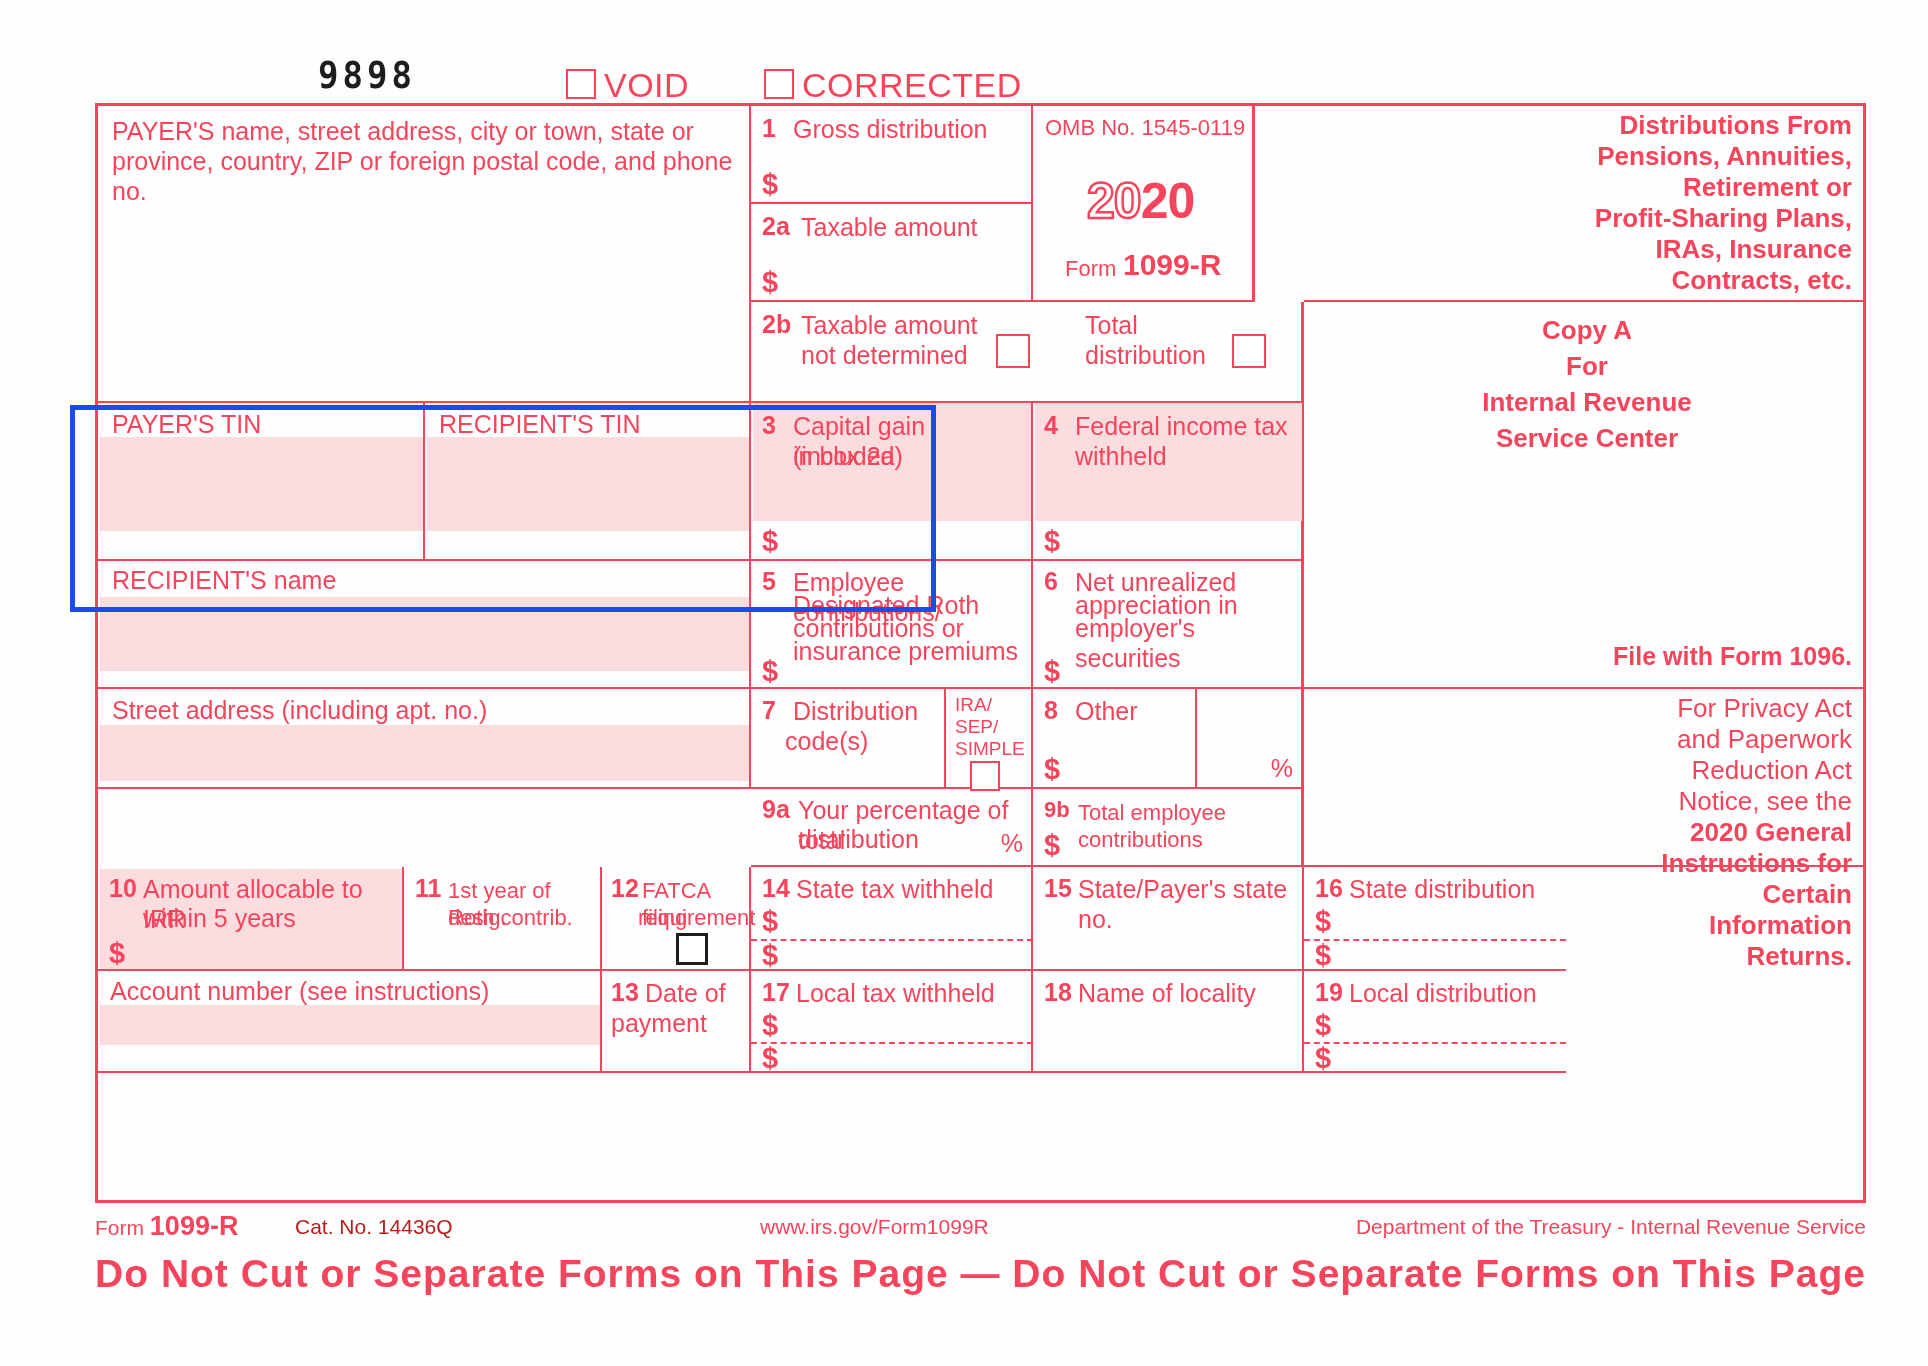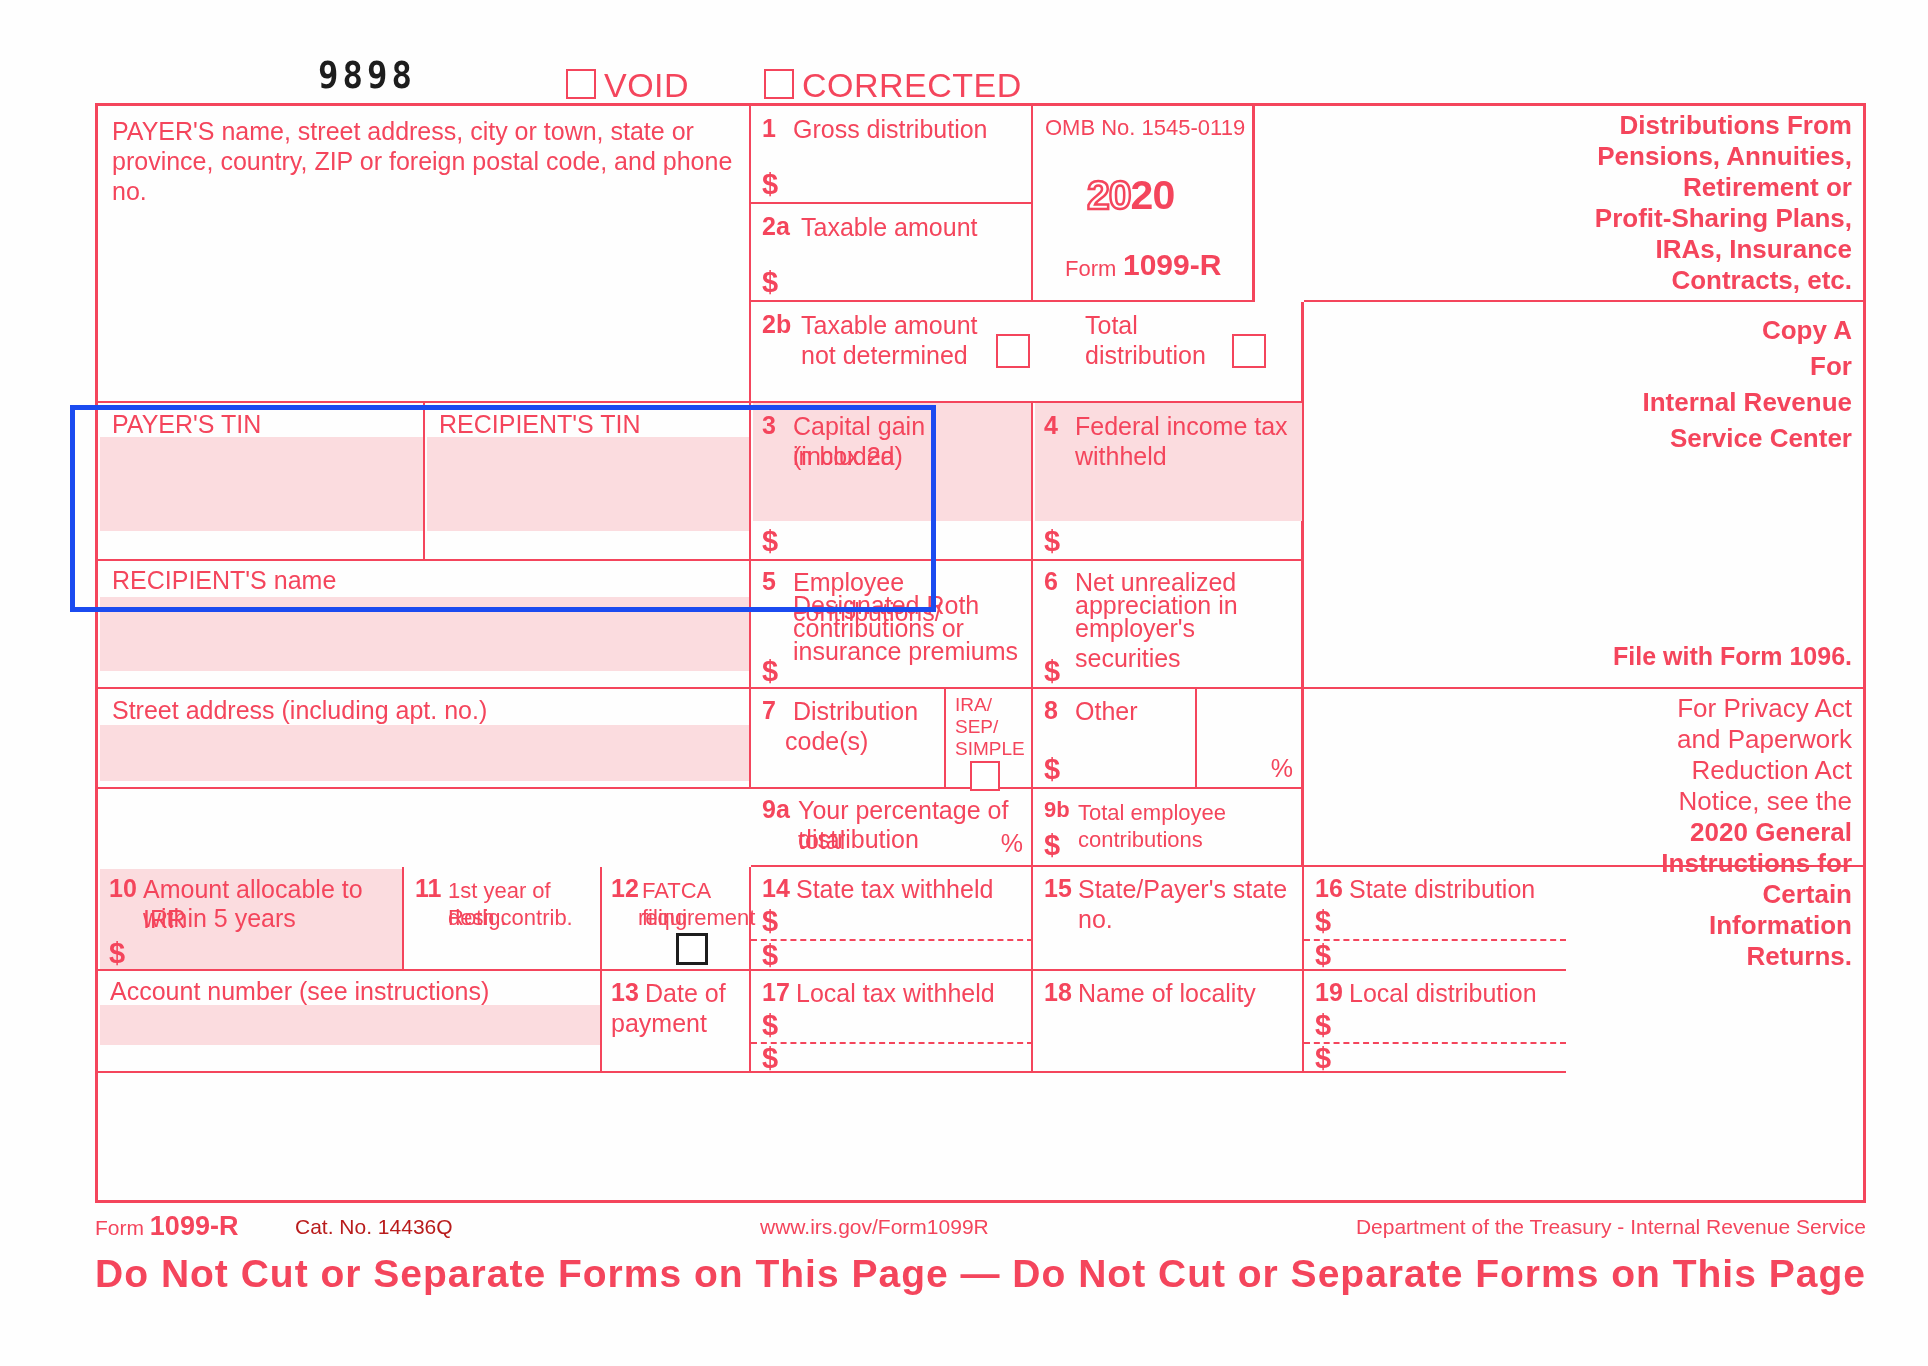--- a/index.html
+++ b/index.html
@@ -49,27 +49,27 @@
 
   
   .shade{position:absolute;background:#fbdcdf;}
 
   .minibox{border:2.5px solid #f4455c;box-sizing:border-box;background:#fff;position:absolute;}
   .miniboxblk{border:3px solid #1d1d1d;box-sizing:border-box;background:#fff;position:absolute;}
 
   .dashed{position:absolute;border-top:2px dashed #f4455c;}
 
   
-  .yr{position:absolute;font-size:41px;font-weight:700;letter-spacing:-1px;}
+  .yr{position:absolute;font-size:50px;font-weight:700;letter-spacing:-1px;}
   .yr .hollow{color:#fff;-webkit-text-stroke:2.5px #f4455c;}
   .yr .solid{color:#f4455c;}
 
   
   .rtitle{color:#f4455c;font-weight:700;font-size:26px;line-height:31px;text-align:right;}
-  .rcopy{color:#f4455c;font-weight:700;font-size:26px;line-height:36px;text-align:right;}
+  .rcopy{color:#f4455c;font-weight:700;font-size:26px;line-height:36px;text-align:center;}
   .rpriv{color:#f4455c;font-size:26px;line-height:31px;text-align:right;}
   .rpriv b{font-weight:700;}
 
   
   .footrow{position:absolute;left:95px;top:1207px;width:1771px;height:36px;}
   .f-form{position:absolute;left:0;top:4px;color:#f4455c;font-size:21px;}
   .f-form b{font-size:27px;font-weight:700;}
   .f-cat{position:absolute;left:200px;top:8px;color:#b91c1c;font-size:21px;}
   .f-url{position:absolute;left:665px;top:8px;color:#f4455c;font-size:21px;}
   .f-dept{position:absolute;right:0;top:8px;color:#f4455c;font-size:21px;}

